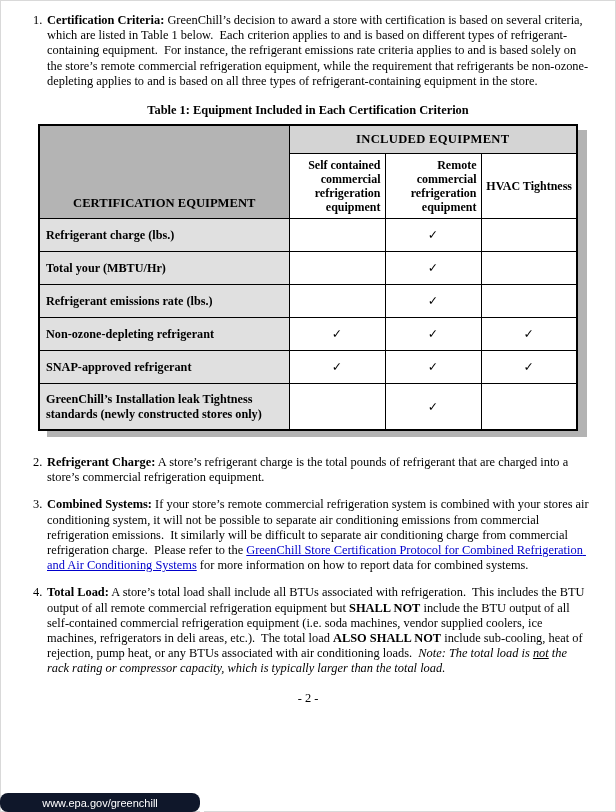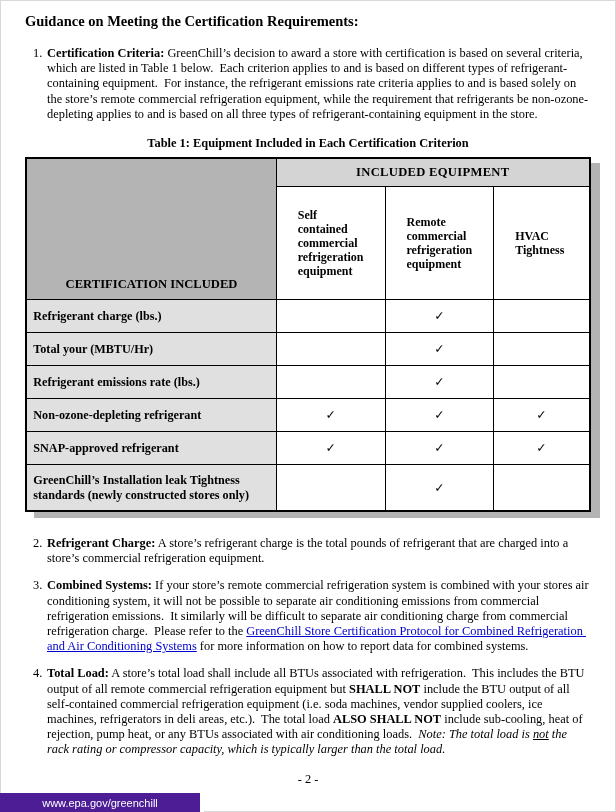--- a/index.html
+++ b/index.html
@@ -20,51 +20,50 @@
   .b { font-weight: bold; }
   .i { font-style: italic; }
   .iu { font-style: italic; text-decoration: underline; }
   .link { color: #0000cc; text-decoration: underline; cursor: pointer; }
 
   .table-caption { text-align: center; font-weight: bold; font-size: 12.4px; margin: 14px 0 6px 0; }
   table.cert { border-collapse: collapse; margin: 0 auto 24px auto; box-shadow: 9px 6px 0 #b3b3b3; border: 2px solid #000; }
   .cert th, .cert td { border: 1px solid #000; font-size: 12.2px; }
   th.corner { width: 250px; background: #b4b4b4; vertical-align: bottom; text-align: center; padding: 4px 6px 7px 6px; font-size: 12.6px; }
   th.group { background: #d4d4d4; text-align: center; height: 23px; font-size: 12.6px; letter-spacing: 0.3px; padding: 6px; }
-  th.colhead { width: 96px; background: #ffffff; text-align: left; vertical-align: middle; height: 64px; font-size: 12px; padding: 21px; line-height: 14px; }
+  th.colhead { width: 96px; background: #ffffff; text-align: right; vertical-align: middle; height: 64px; font-size: 12px; padding: 4px; line-height: 14px; }
   td.rowlabel { background: #e0e0e0; font-weight: bold; padding: 8px 6px; text-align: left; line-height: 14.5px; }
   td.check { text-align: center; background: #ffffff; font-size: 12.5px; }
   tr.r { height: 33px; }
   tr.r-tall { height: 46px; margin-top: 44px; }
 
   .pagenum { text-align: center; font-size: 12.4px; margin-top: 14px; }
 
   .footer { position: absolute; left: 0; right: 0; bottom: 0; height: 19px; display: flex; }
-  .footer-green { width: 200px; background: #4c1d95; color: #fff; font-family: "Liberation Sans", sans-serif; font-size: 11px; display: flex; align-items: center; justify-content: center; }
+  .footer-green { width: 200px; background: #0f172a; color: #fff; font-family: "Liberation Sans", sans-serif; font-size: 11px; display: flex; align-items: center; justify-content: center; border-radius: 8px; }
   .footer-gap { width: 4px; background: #ffffff; }
   .footer-blue { flex: 1; background: #2e64a5; color: #fff; font-family: "Liberation Sans", sans-serif; font-size: 11px; font-style: italic; display: flex; align-items: center; justify-content: center; padding-left: 110px; }
 </style>
 </head>
 <body>
 
 <div class="content">
 
-  <h1 class="title">Guidance on Meeting the Certification Requirements:</h1>
 
   <div class="li">
     <span class="num">1.</span>
     <div class="li-body"><span class="b">Certification Criteria:</span><span> GreenChill’s decision to award a store with certification is based on several criteria, which are listed in Table 1 below.  Each criterion applies to and is based on different types of refrigerant-containing equipment.  For instance, the refrigerant emissions rate criteria applies to and is based solely on the store’s remote commercial refrigeration equipment, while the requirement that refrigerants be non-ozone-depleting applies to and is based on all three types of refrigerant-containing equipment in the store.</span></div>
   </div>
 
   <div class="table-caption">Table 1: Equipment Included in Each Certification Criterion</div>
 
   <table class="cert">
     <tbody>
         <tr>
-      <th class="corner" rowspan="2">CERTIFICATION INCLUDED</th>
+      <th class="corner" rowspan="2">CERTIFICATION EQUIPMENT</th>
       <th class="group" colspan="3">INCLUDED EQUIPMENT</th>
     </tr>
     <tr>
       <th class="colhead">Self contained commercial refrigeration equipment</th>
       <th class="colhead">Remote commercial refrigeration equipment</th>
       <th class="colhead">HVAC Tightness</th>
     </tr>
     <tr class="r">
       <td class="rowlabel">Refrigerant charge (lbs.)</td>
       <td class="check"></td>

